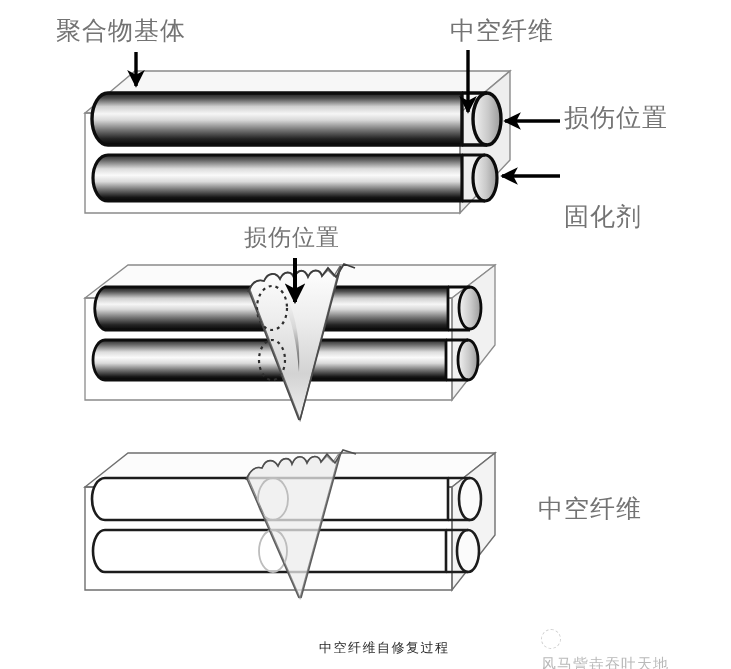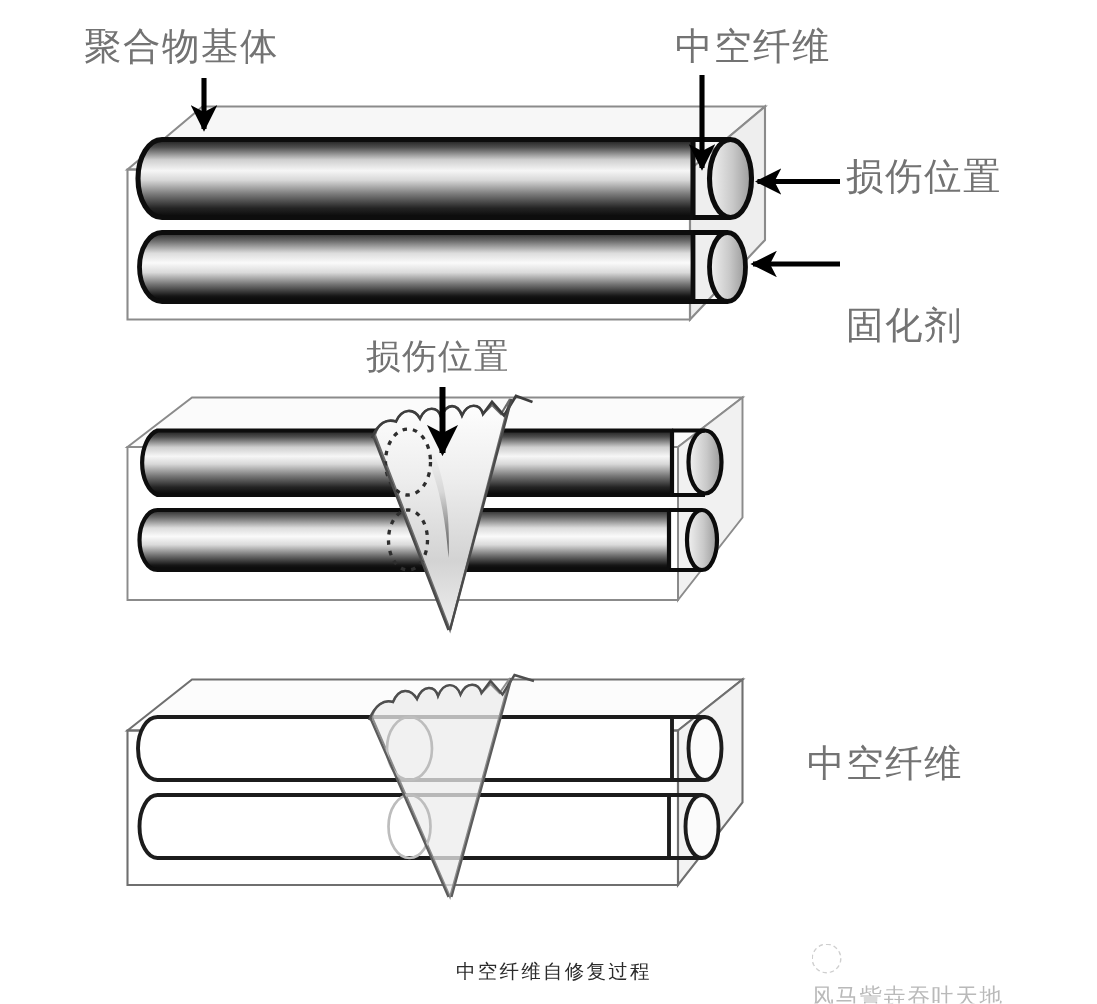--- a/index.html
+++ b/index.html
@@ -240,18 +240,18 @@
 <div class="cn-label lbl-big" style="left:450px; top:20px;">中空纤维</div>
 
 <div class="cn-label lbl-big" style="left:564px; top:107px;">损伤位置</div>
 
 <div class="cn-label lbl-big" style="left:564px; top:162px;margin-top:44px;">固化剂</div>
 
 <div class="cn-label lbl-med" style="left:244px; top:228px;">损伤位置</div>
 
 <div class="cn-label lbl-big" style="left:538px; top:498px;">中空纤维</div>
 
-<div class="caption" style="left:304px; top:639px;text-align:right;">中空纤维自修复过程</div>
+<div class="caption" style="left:319px; top:639px;text-align:right;">中空纤维自修复过程</div>
 
 <div class="watermark" style="left:541px; top:629px;">
   <span class="wm-mark"></span>
   <span>风马訾垚吞吐天地</span>
 </div>
 
 </body></html>

